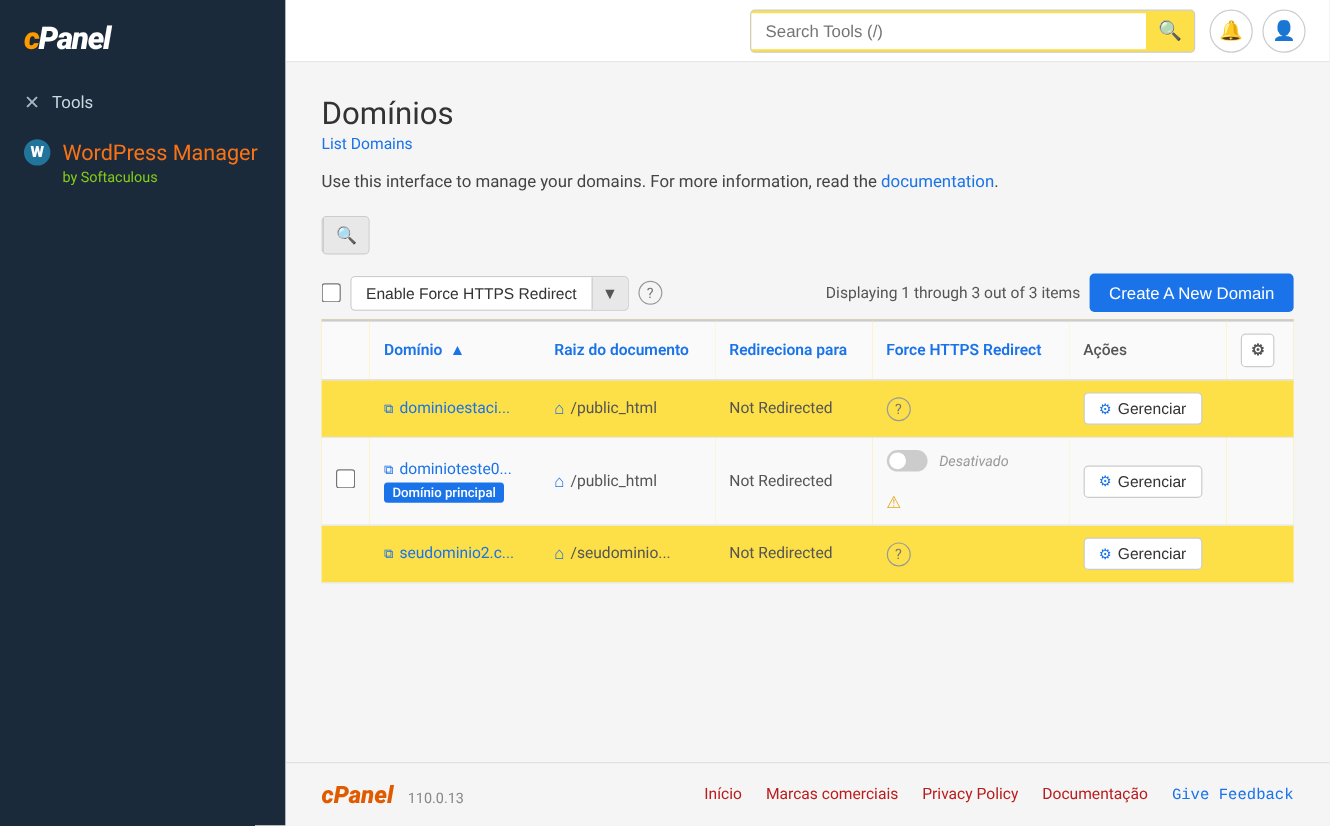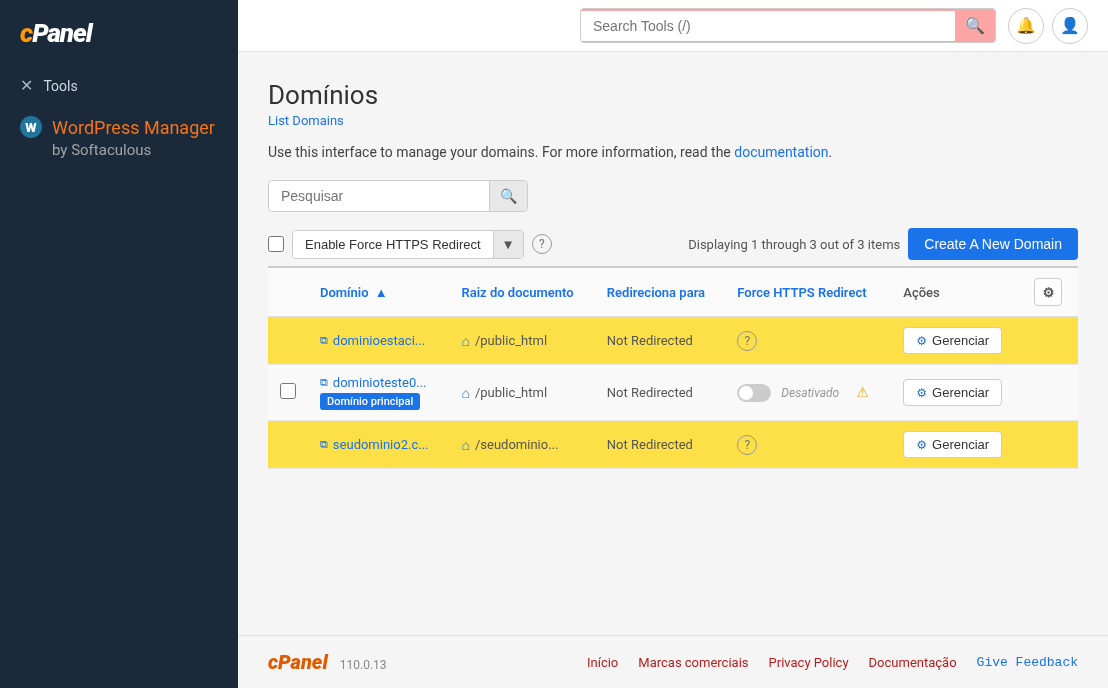--- a/index.html
+++ b/index.html
@@ -55,21 +55,21 @@
       align-items: center;
       justify-content: center;
       color: #fff;
       font-weight: 900;
       font-size: 13px;
       flex-shrink: 0;
       margin-top: 1px;
     }
     .sidebar-wp .wp-text { line-height: 1.4; }
     .sidebar-wp .wp-text .line1 { color: #f97316; font-size: 18px; }
-    .sidebar-wp .wp-text .line2 { color: #a3a3a3; font-size: 15px; }
+    .sidebar-wp .wp-text .line2 { color: #84cc16; font-size: 12px; }
 
     
     .main {
       flex: 1;
       display: flex;
       flex-direction: column;
       overflow: hidden;
       background: #f0f2f5;
     }
 
@@ -83,22 +83,22 @@
       border-bottom: 1px solid #e0e0e0;
       height: 52px;
       flex-shrink: 0;
     }
     .search-wrapper {
       display: flex;
       align-items: center;
       border: 1px solid #ccc;
       border-radius: 4px;
       overflow: hidden;
-      background: #fca5a5;
-      width: 416px;
+      background: #fde047;
+      width: 371px;
     }
     .search-wrapper input {
       border: none;
       outline: none;
       padding: 7px 12px;
       font-size: 14px;
       flex: 1;
       color: #555;
     }
     .search-wrapper .search-btn {
@@ -476,21 +476,20 @@
 
     <h1 class="page-title">Domínios</h1>
     <a class="breadcrumb-link">List Domains</a>
 
     <p class="description">
       <span>Use this interface to manage your domains. For more information, read the </span><a>documentation</a><span>.</span>
     </p>
 
     <div class="filter-bar">
       <div class="filter-search-wrapper">
-        <input type="text" placeholder="Pesquisar" style="">
         <button class="filter-search-btn">🔍</button>
       </div>
     </div>
 
     <div class="table-header-bar">
       <div class="table-controls">
         <input type="checkbox" class="checkbox-all" style="">
         <div class="https-dropdown">
           <button class="https-btn">Enable Force HTTPS Redirect</button>
           <button class="https-caret">▼</button>
@@ -571,21 +570,21 @@
           <td>
             <div class="doc-root">
               <span class="home-icon">⌂</span>
               <span>/public_html</span>
             </div>
           </td>
           <td>
             <span class="not-redirected">Not Redirected</span>
           </td>
           <td>
-            <div style="display:flex;flex-direction:row;gap:17px;">
+            <div style="display:flex;flex-direction:column;gap:17px;">
               <div style="display:flex;align-items:center;gap:6px;">
                 <div class="toggle-off"></div>
                 <span class="desativado-text">Desativado</span>
               </div>
               <span class="warning-icon">⚠</span>
             </div>
           </td>
           <td>
             <button class="gerenciar-btn">
               <span class="gear-small">⚙</span>

